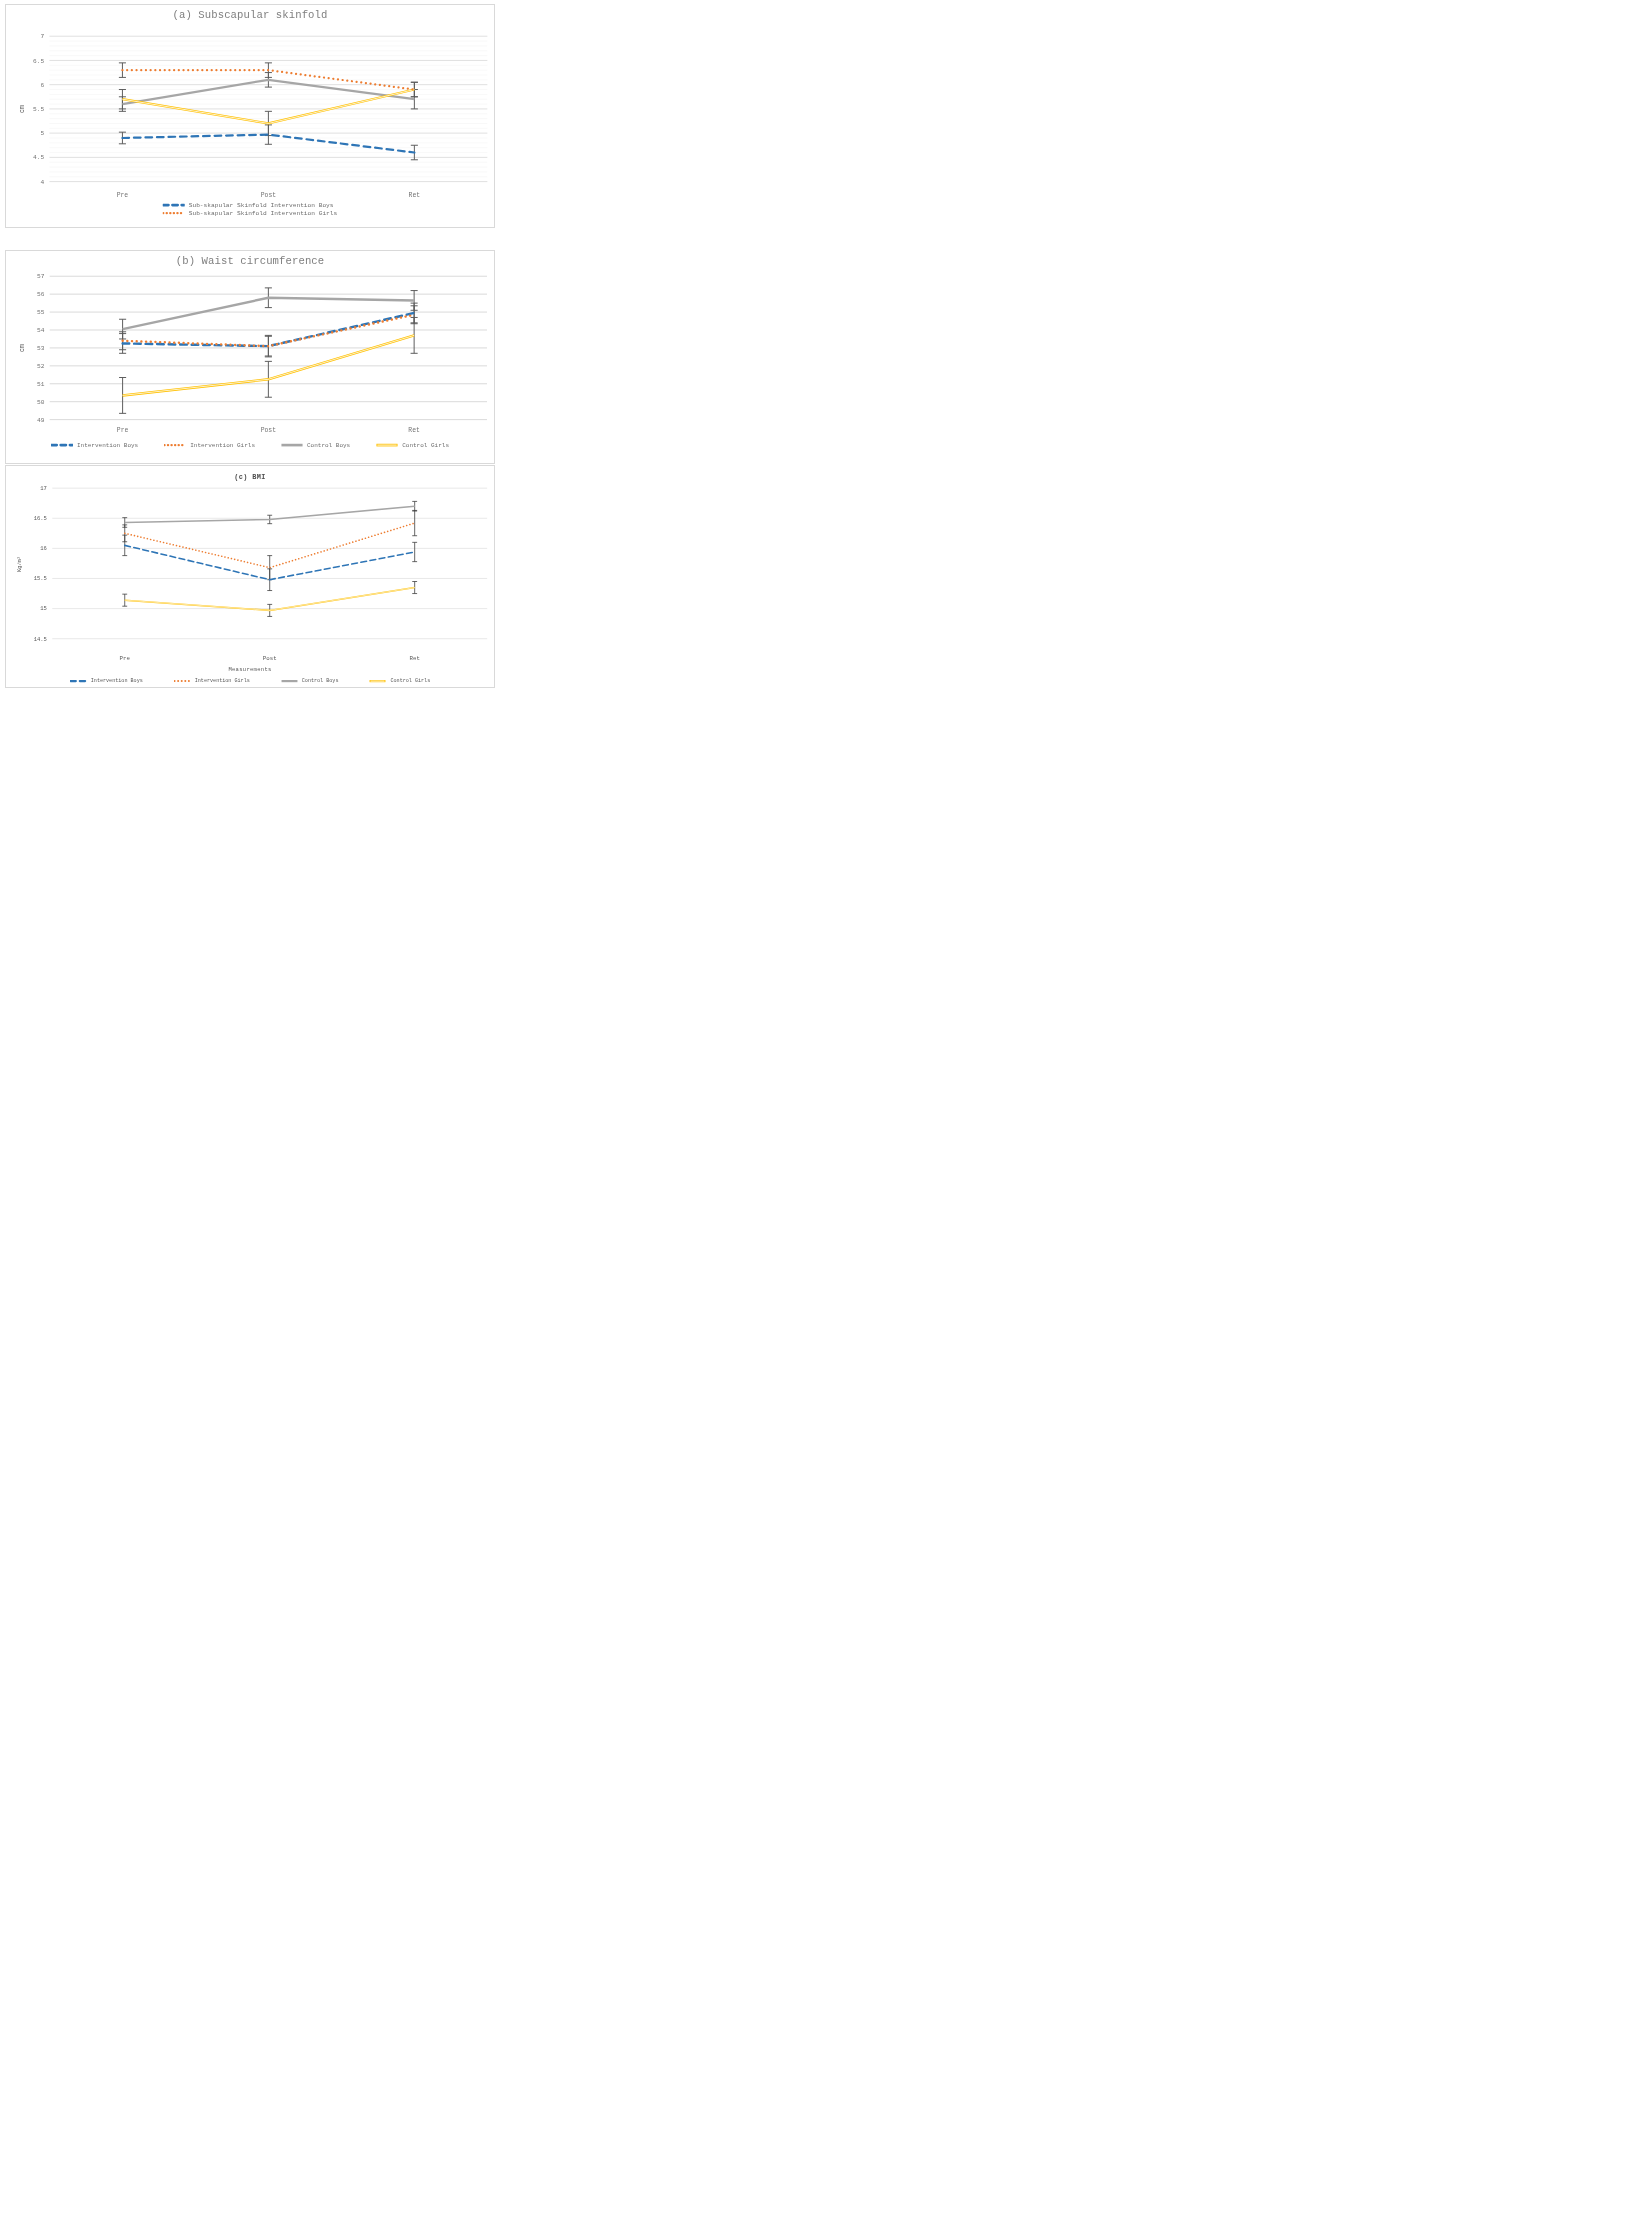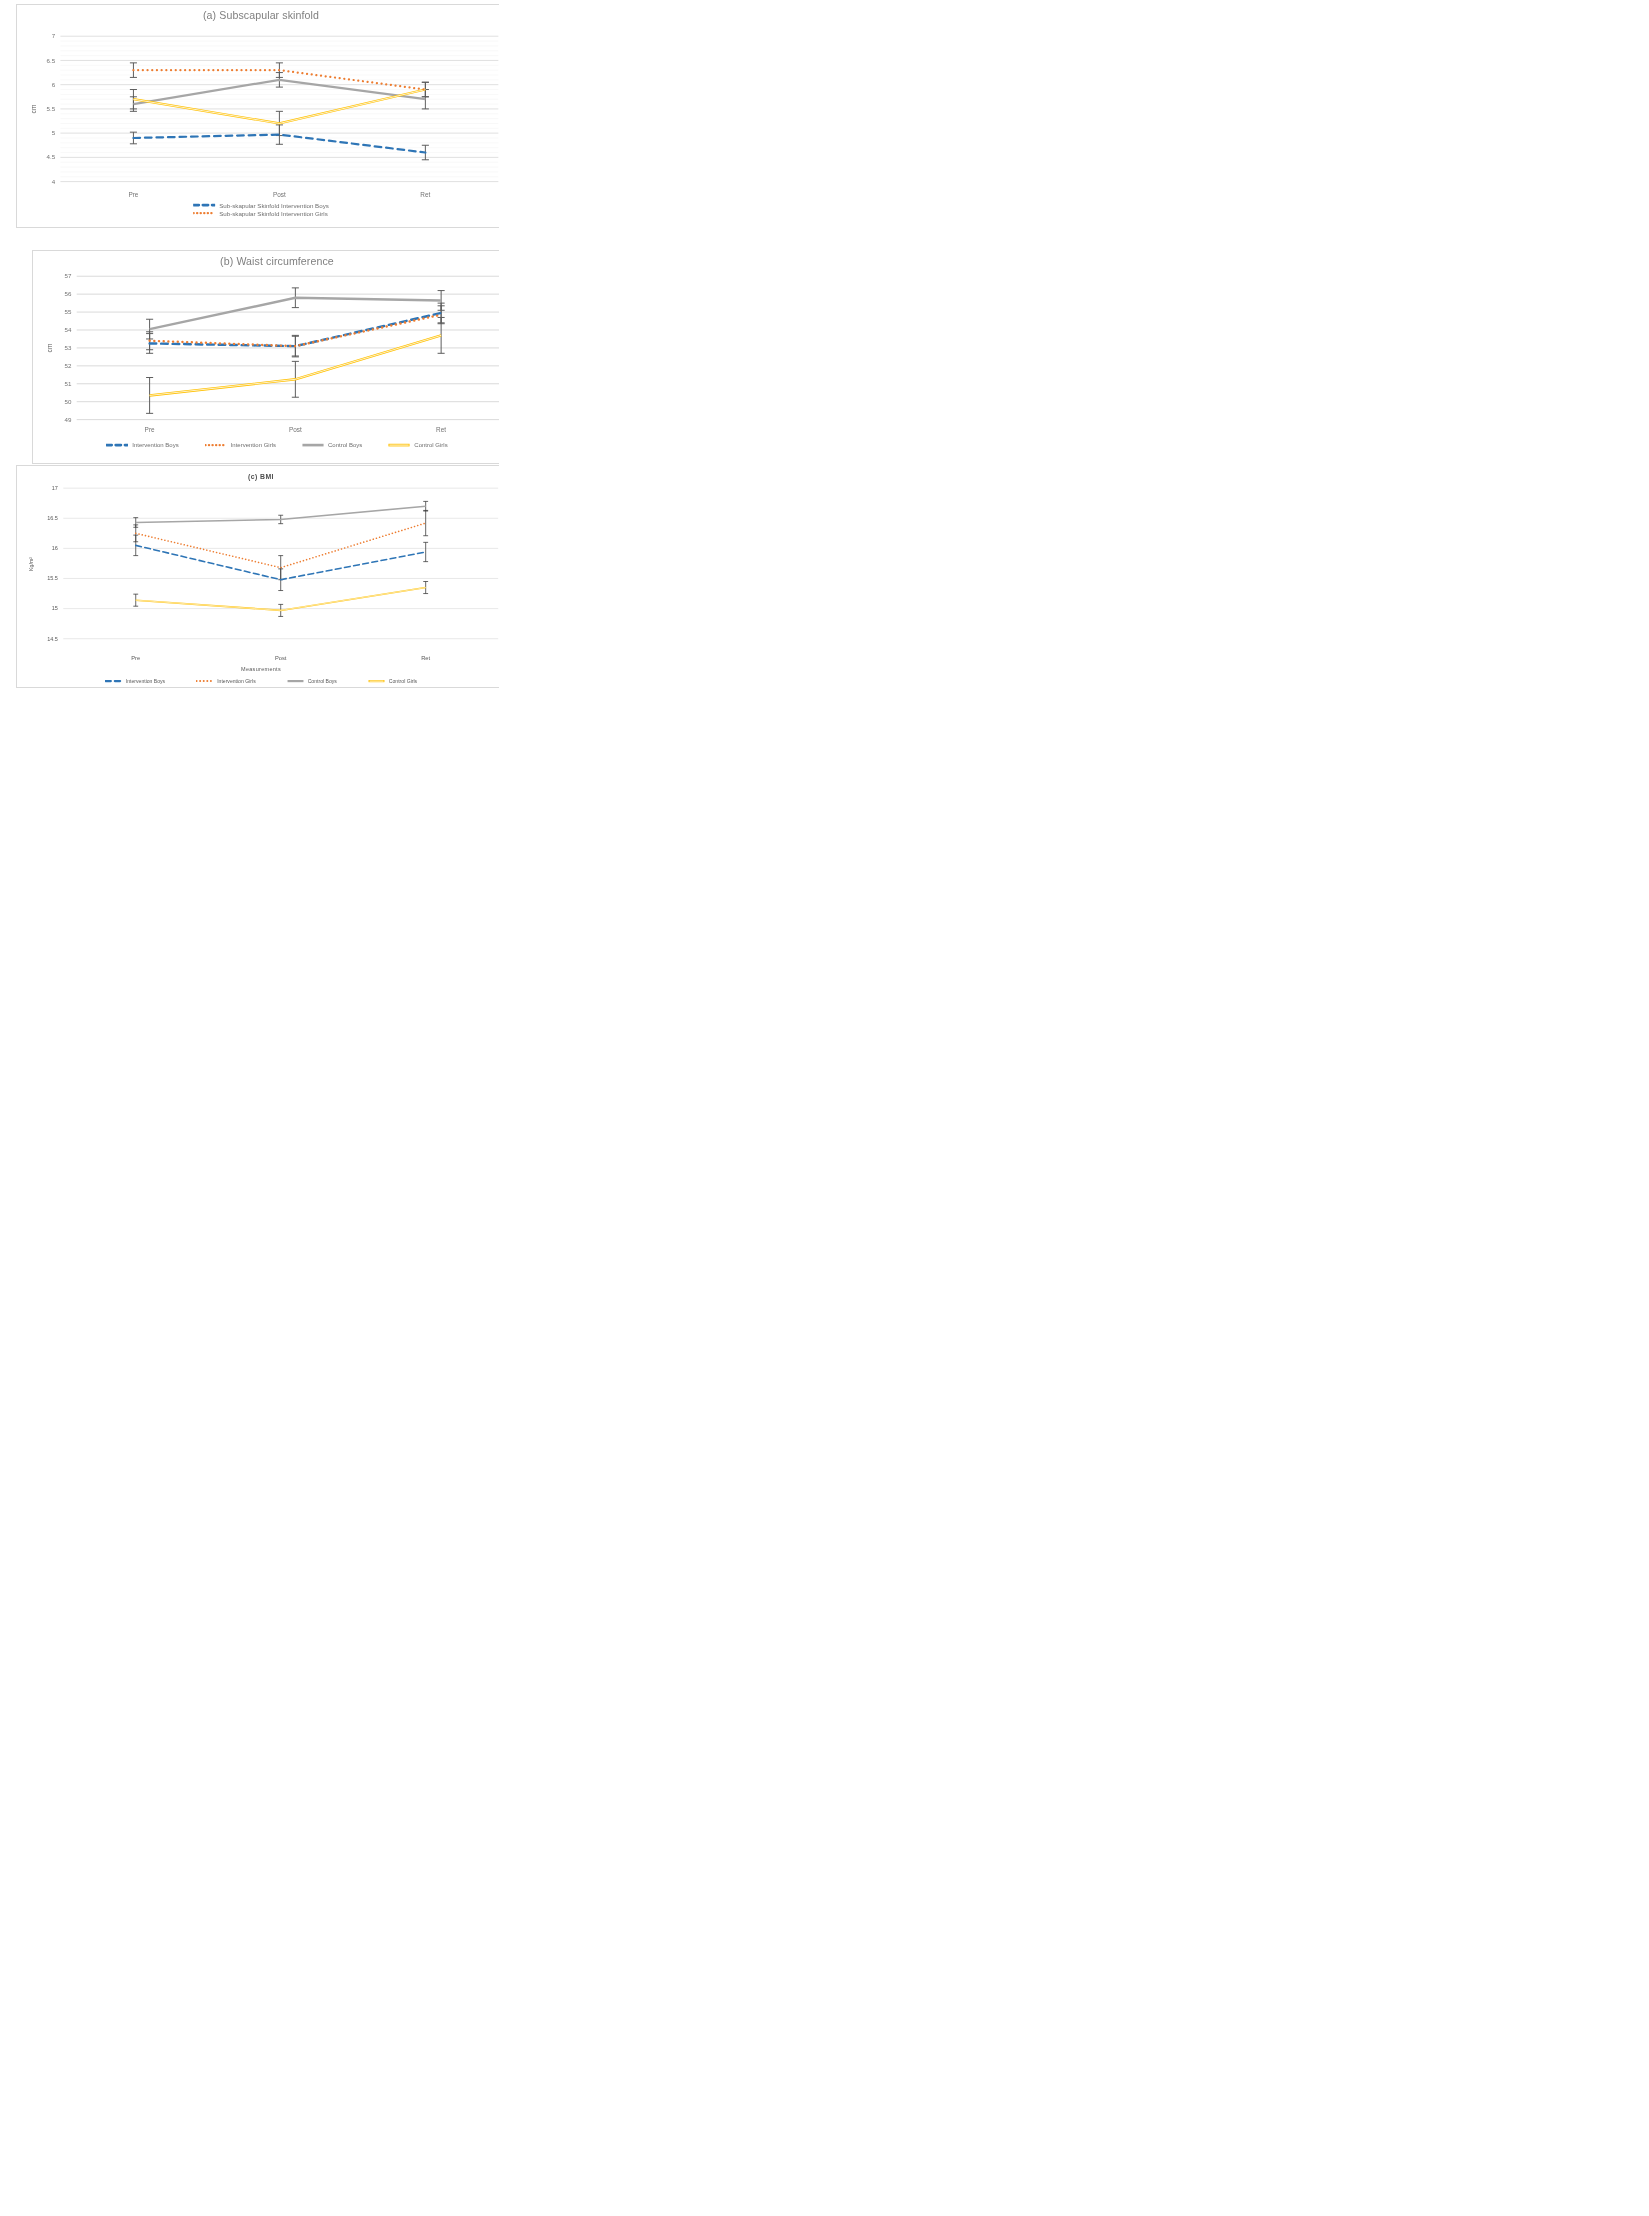--- a/index.html
+++ b/index.html
@@ -1,19 +1,19 @@
 <!DOCTYPE html>
 <html style="font-size:7px"><head>
 <meta charset="utf-8">
 <style>
   html,body{margin:0;padding:0;background:#ffffff;}
   body{width:499px;height:691px;position:relative;font-family:"Liberation Sans",sans-serif;overflow:hidden;}
-  .panel{position:absolute;left:16px;width:488px;border:0.9px solid #d9d9d9;background:#ffffff;}
+  .panel{position:absolute;left:5px;width:488px;border:0.9px solid #d9d9d9;background:#ffffff;font-family:Liberation Mono, monospace;}
   #panel-a{top:3.5px;height:222px;}
-  #panel-b{top:250px;height:212px;margin-left:16px;}
+  #panel-b{top:250px;height:212px;}
   #panel-c{top:465px;height:221px;}
   .title-ab{position:absolute;top:4.4px;left:0;width:100%;text-align:center;font-size:10.6px;color:#7f7f7f;letter-spacing:0.1px;}
   .title-c{position:absolute;top:7px;left:0;width:100%;text-align:center;font-size:6.9px;font-weight:600;color:#4d4d4d;letter-spacing:0.4px;}
   .ylab{position:absolute;transform:translate(-50%,-50%) rotate(-90deg);color:#595959;white-space:nowrap;}
   .ylab-ab{font-size:6.6px;}
   .ylab-c{font-size:5.3px;}
   .plot{position:absolute;left:0;top:0;}
   .legend{position:absolute;color:#6e6e6e;}
   .legend-col{left:50%;transform:translateX(-50%);display:flex;flex-direction:column;gap:1.3px;align-items:flex-start;}
   .legend-row{left:0;width:100%;display:flex;justify-content:center;}

